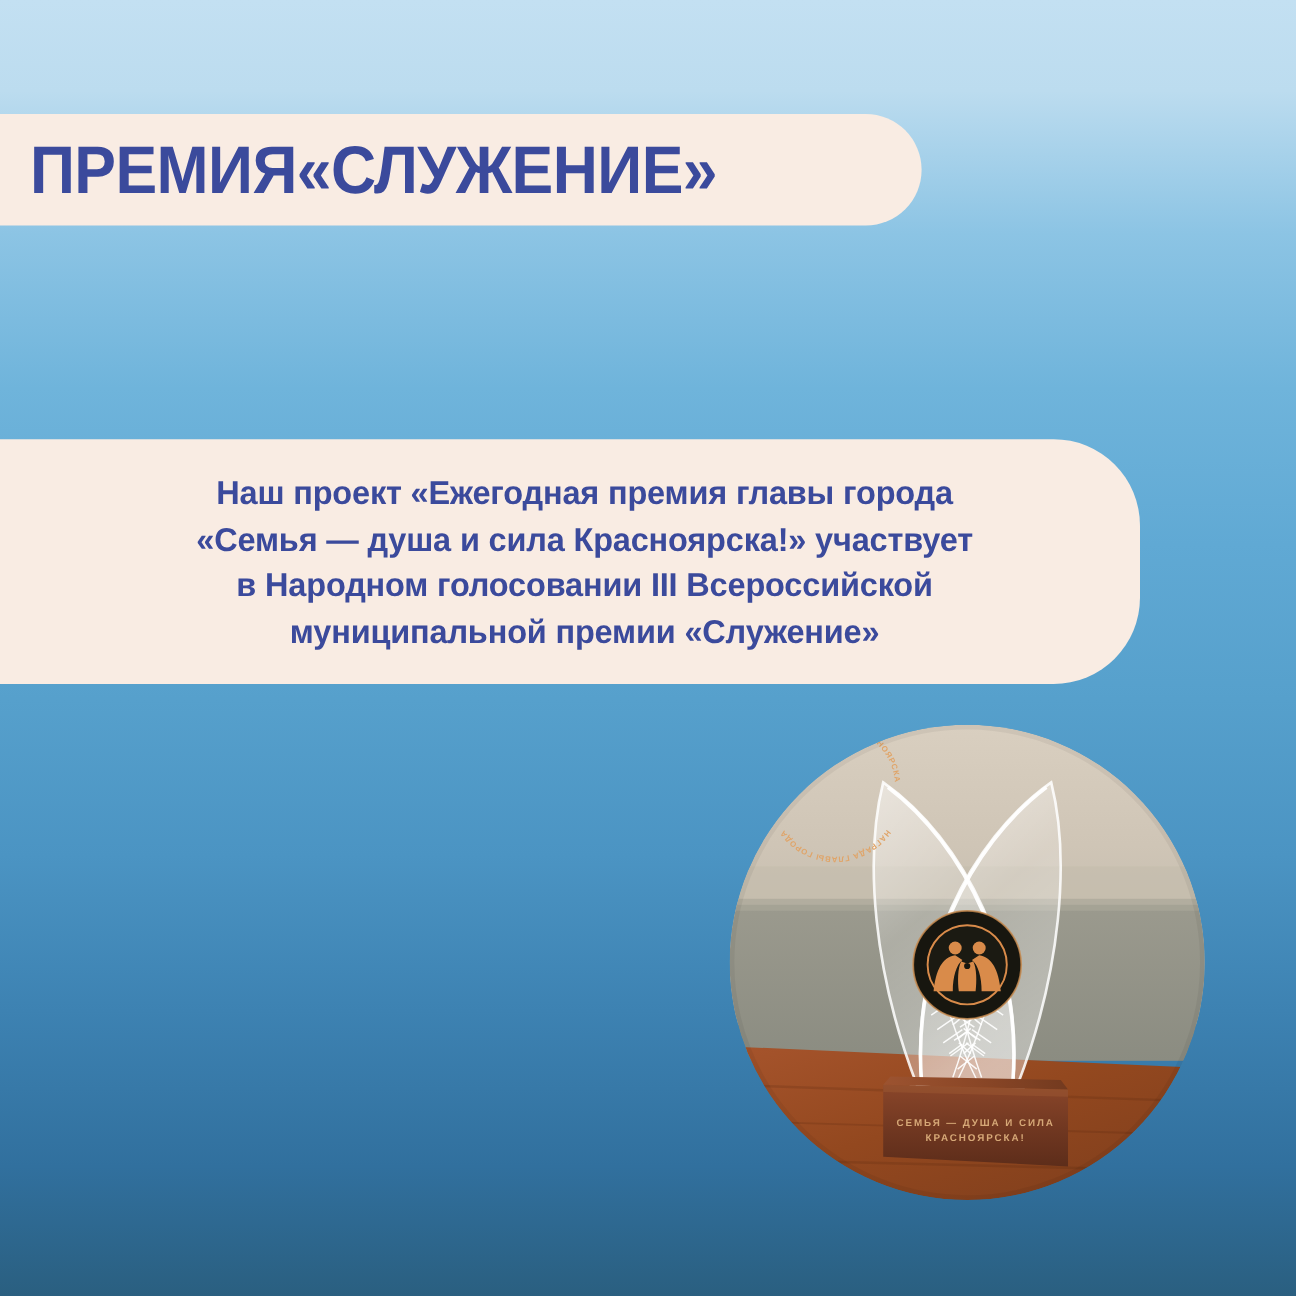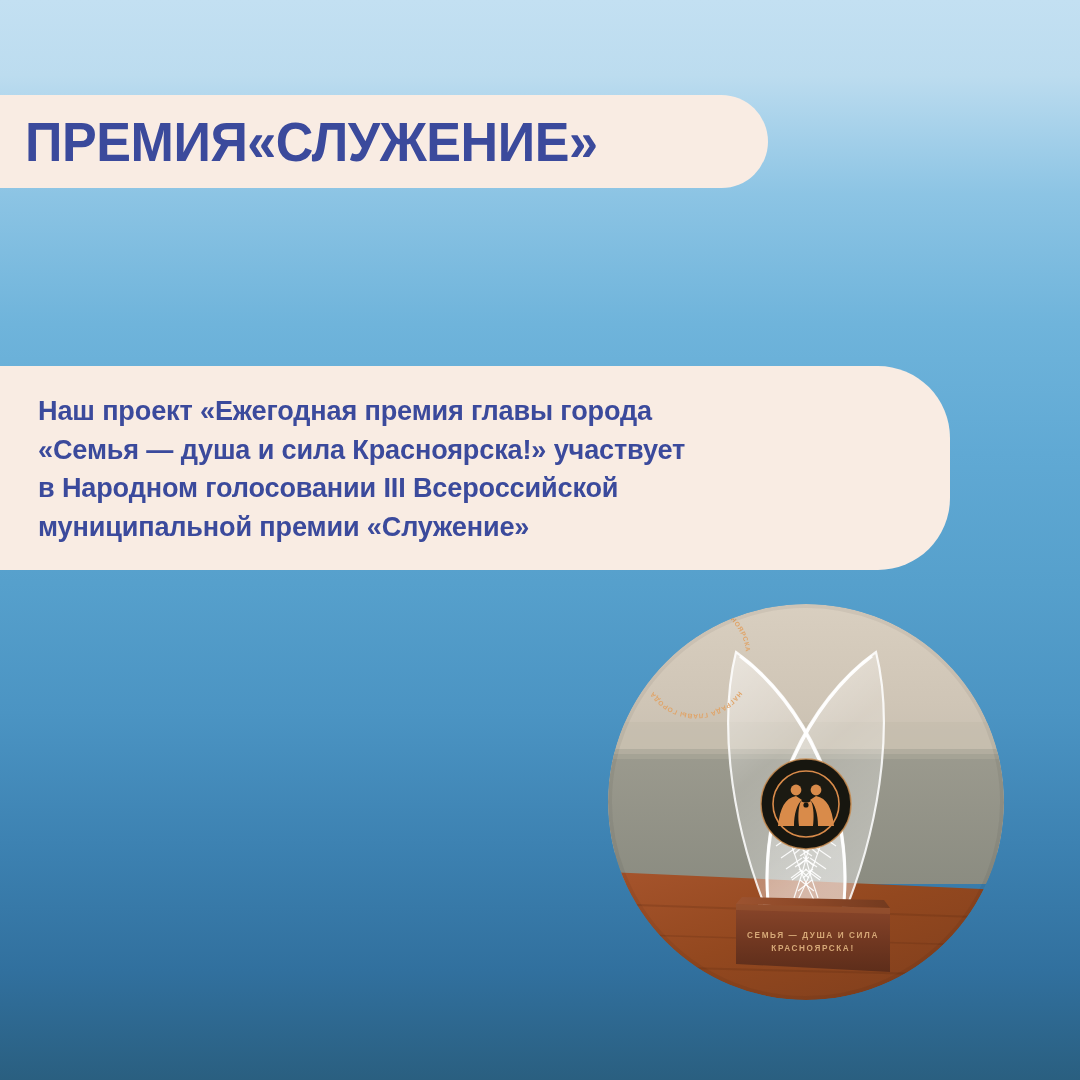--- a/index.html
+++ b/index.html
@@ -18,20 +18,21 @@
         #c3e0f2 0%,
         #bcdcef 7%,
         #8cc4e4 18%,
         #6fb4db 30%,
         #60a9d4 42%,
         #56a0cc 54%,
         #4b94c3 66%,
         #3d82b2 78%,
         #31709e 90%,
         #2a5f80 100%);
+    text-align: center;
   }
 
   
   .title-banner {
     position: absolute;
     left: -60px;
     top: 95px;
     width: 828px;
     height: 93px;
     background: #f9ece3;

